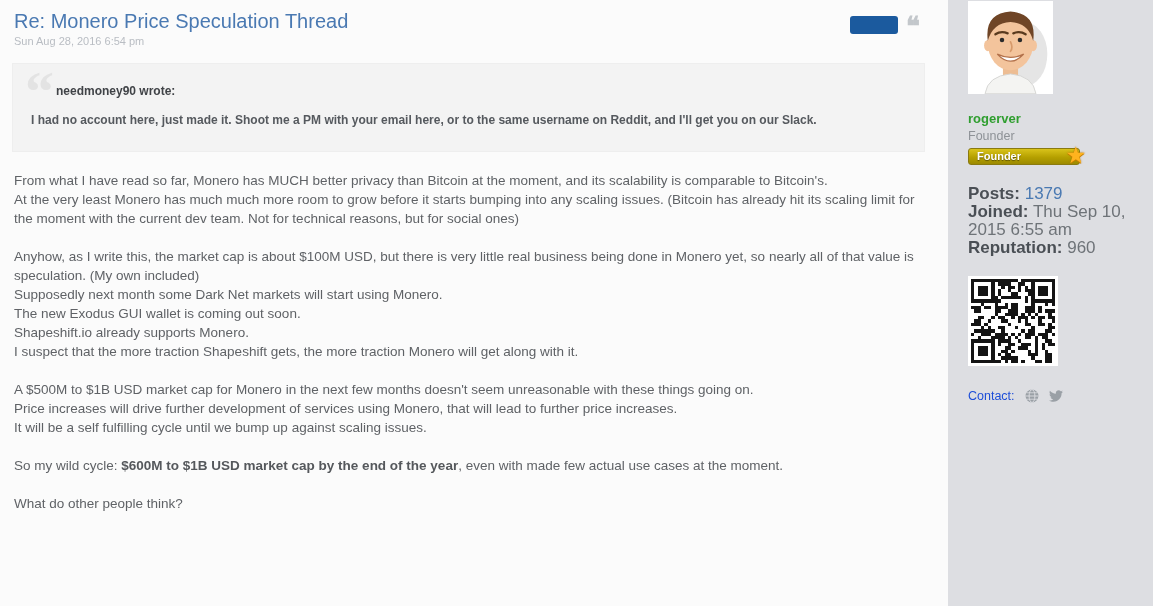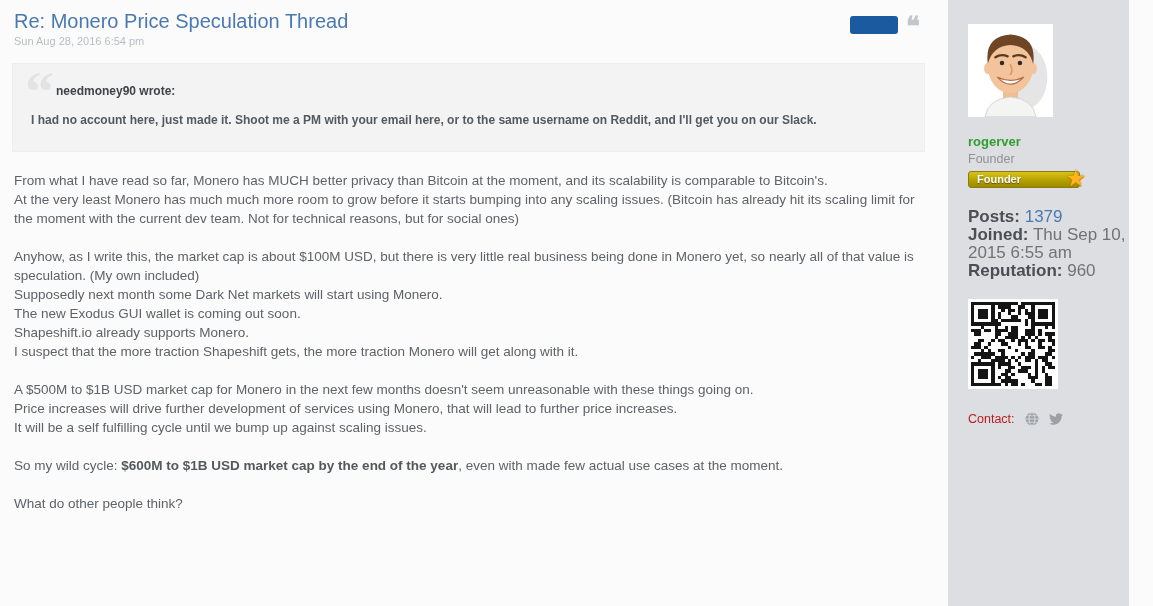--- a/index.html
+++ b/index.html
@@ -21,34 +21,34 @@
   
   .quote-block { position:relative; margin:16px 23px 0 12px; background:#f3f3f3; border:1px solid #eeeeee; padding:20px 18px 24px 18px; }
   .bigquote { position:absolute; left:12px; top:-6px; font-family:"Liberation Serif", serif; font-size:58px; font-weight:bold; color:#e3e3e3; letter-spacing:-4px; }
   .quote-author { margin-left:25px; font-size:12px; font-weight:bold; color:#404347; }
   .quote-text { margin-top:15px; font-size:12px; color:#55595e;font-weight:bold; }
   
   .post-body { margin:0 14px; width:916px; font-size:13.5px; line-height:19px; color:#5f6266; }
   .post-body p { margin:19px 0; }
   .post-body b { color:#55585c; }
   
-  .sidebar { width:181px; height:606px; background:#dddee2; padding:24px 0 0 20px; }
+  .sidebar { width:205px; height:606px; background:#dddee2; padding:1px 0 0 20px; }
   .avatar { width:85px; height:93px; background:#ffffff; cursor:pointer; overflow:hidden; }
   .username { display:block; margin-top:17px; font-size:13px; font-weight:bold; color:#2f9e2f; text-decoration:none; cursor:pointer; }
   .rank { margin-top:3px; font-size:12.5px; color:#8e9297; }
   .badge { position:relative; margin-top:5px; width:112px; height:17px; border:1px solid #8a7a10; border-radius:3px;
            background:linear-gradient(#d9c31a, #b5a000 55%, #9c8a00); }
   .badge-label { font-size:11px; font-weight:bold; color:#ffffff; line-height:15px; padding-left:8px; text-shadow:0 1px 1px rgba(0,0,0,.45); display:block; }
   .badge .star { position:absolute; right:-7px; top:-5px; font-size:23px; color:#ffb31e; text-shadow:0 1px 0 #c77e00, 0 0 2px #a96a00; line-height:23px; }
   .stats { margin-top:20px; font-size:17px; line-height:18px; }
   .stats .lbl { font-weight:bold; color:#4a4f55; }
   .stats .val { color:#6e7378; }
   .stats .val.link { color:#4a79b2; cursor:pointer; }
   .qr-box { margin-top:19px; width:90px; height:90px; background:#ffffff; padding:3px; }
-  .contact-row { margin-top:23px; display:flex; align-items:flex-start; gap:10px; font-size:12.5px; color:#b91c1c; }
+  .contact-row { margin-top:23px; display:flex; align-items:flex-start; gap:10px; font-size:12.5px; color:#1d4ed8; }
   .contact-icon { width:14px; height:14px; display:inline-block; cursor:pointer; }
   .contact-icon svg { width:14px; height:14px; display:block; }
 </style>
 </head>
 <body>
 
 <div class="main">
   <div class="post-header">
     <div>
       <h2 class="post-title">Re: Monero Price Speculation Thread</h2>

